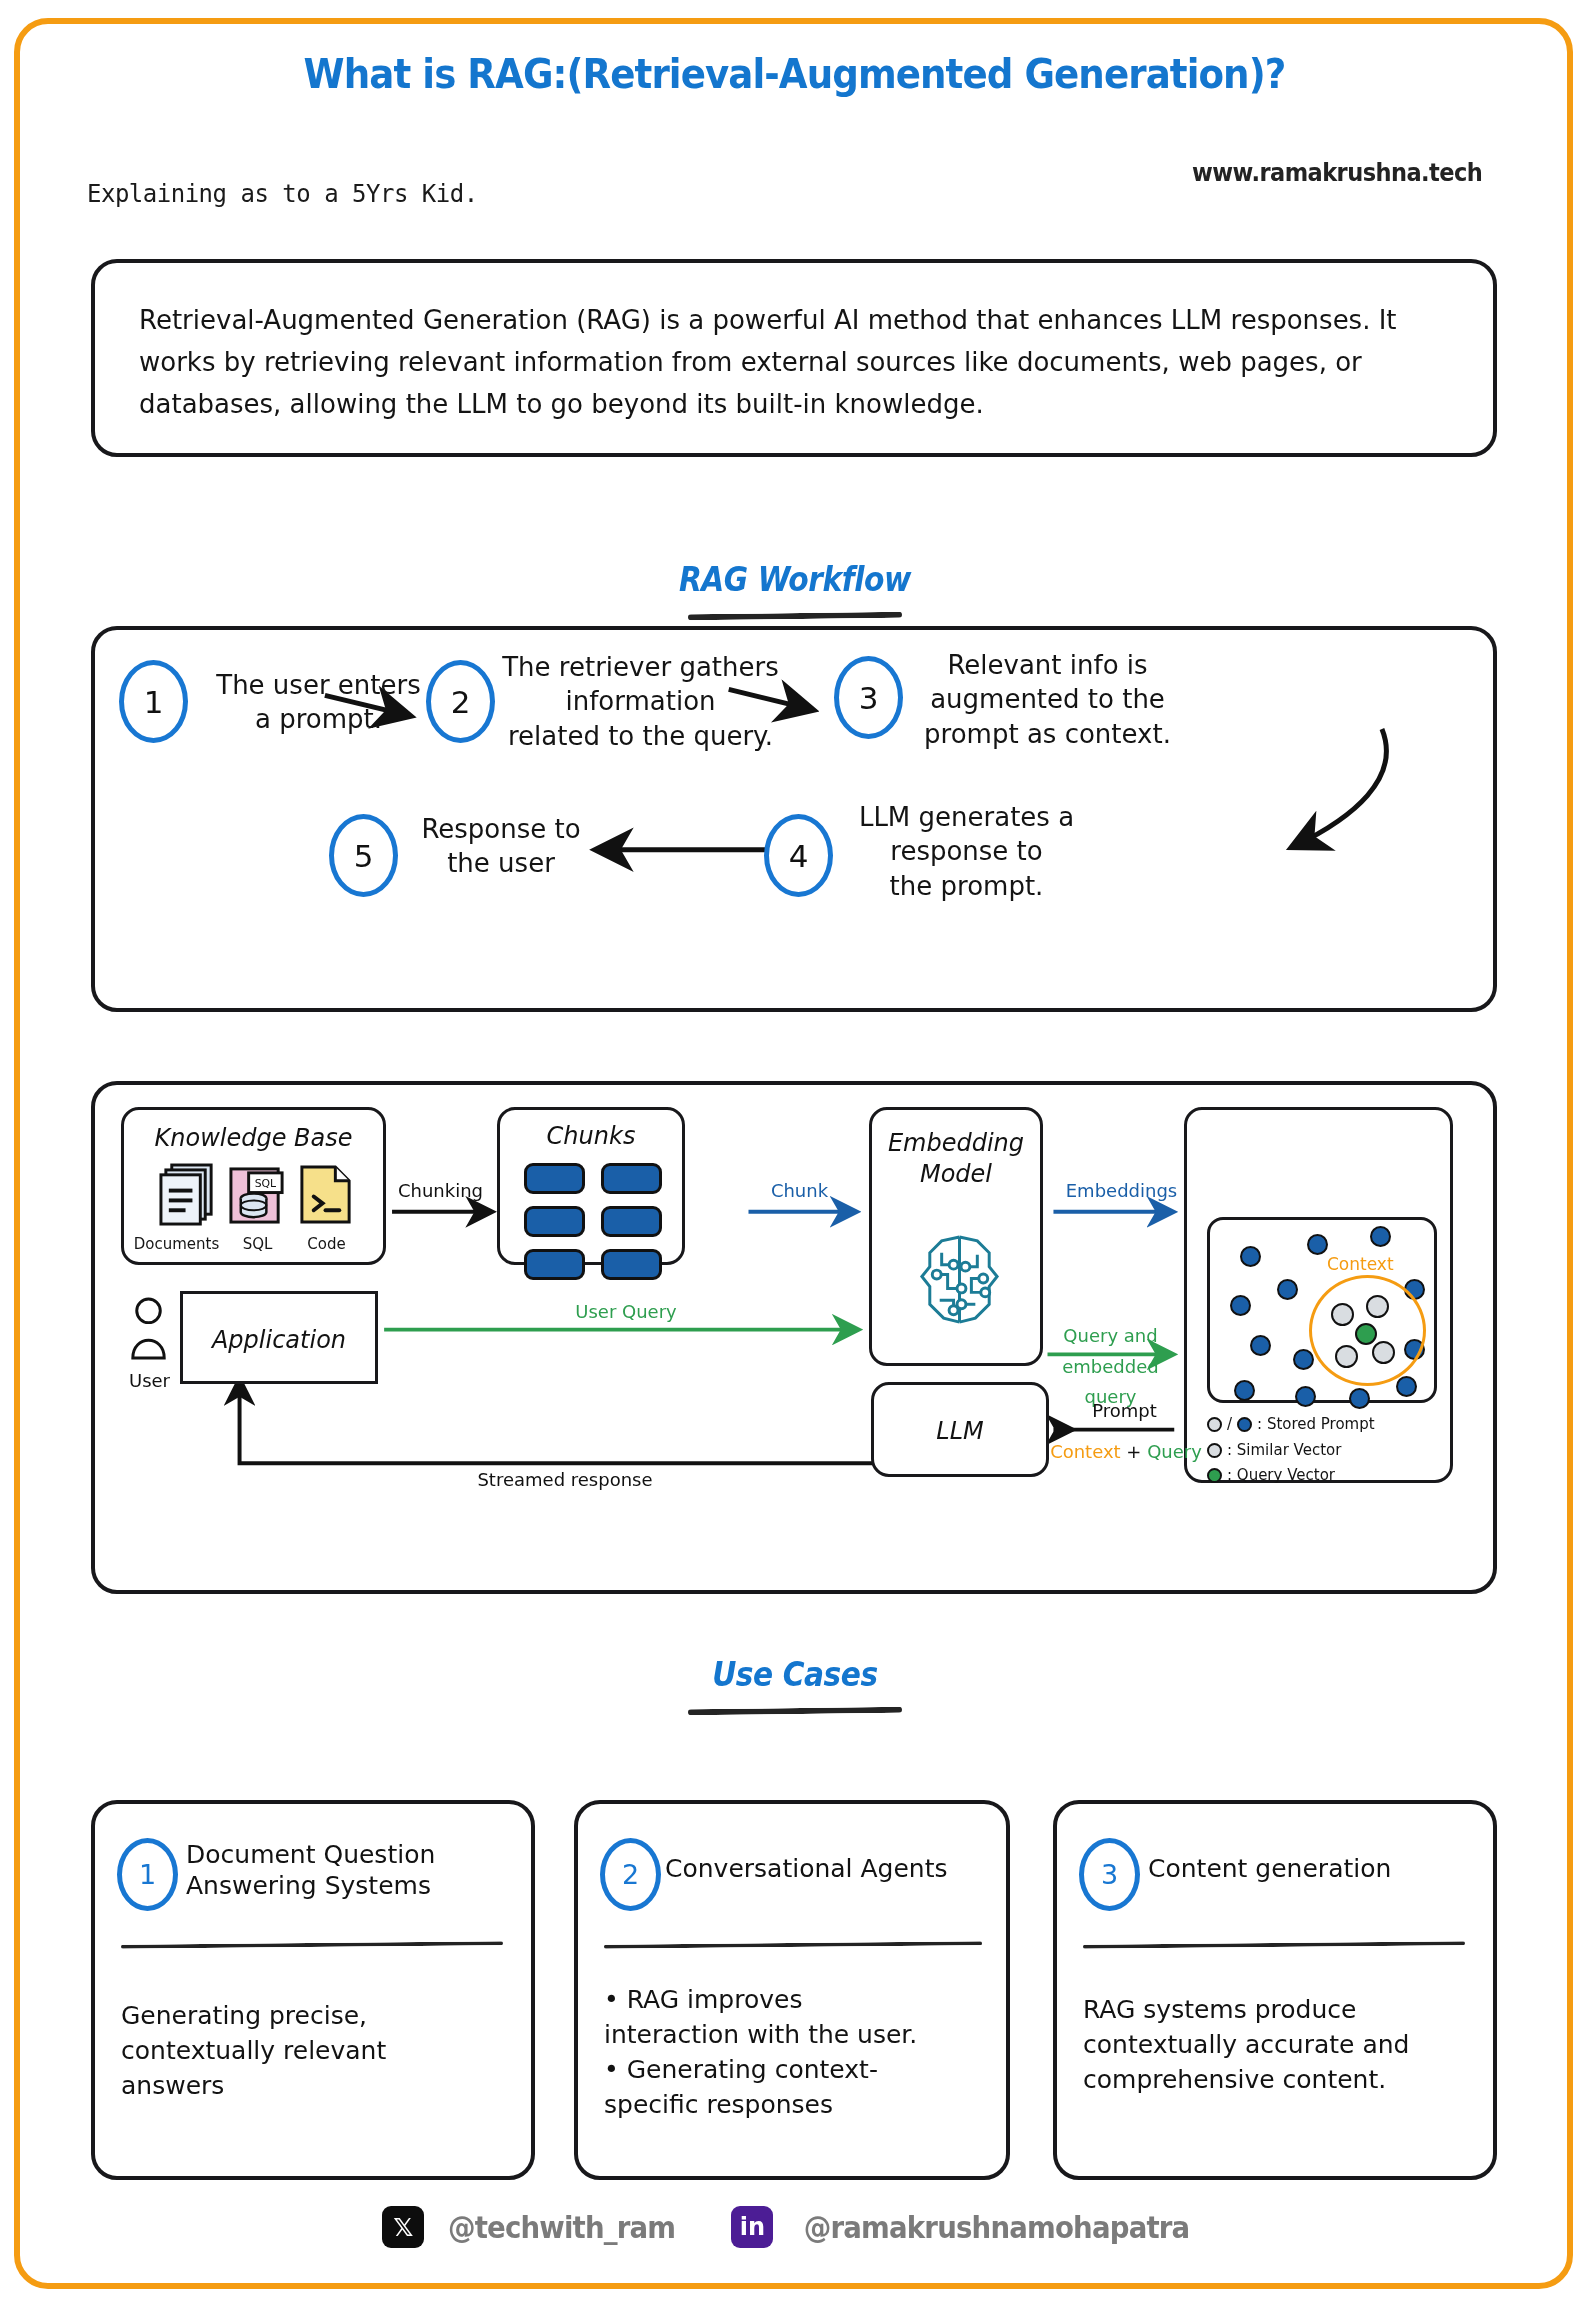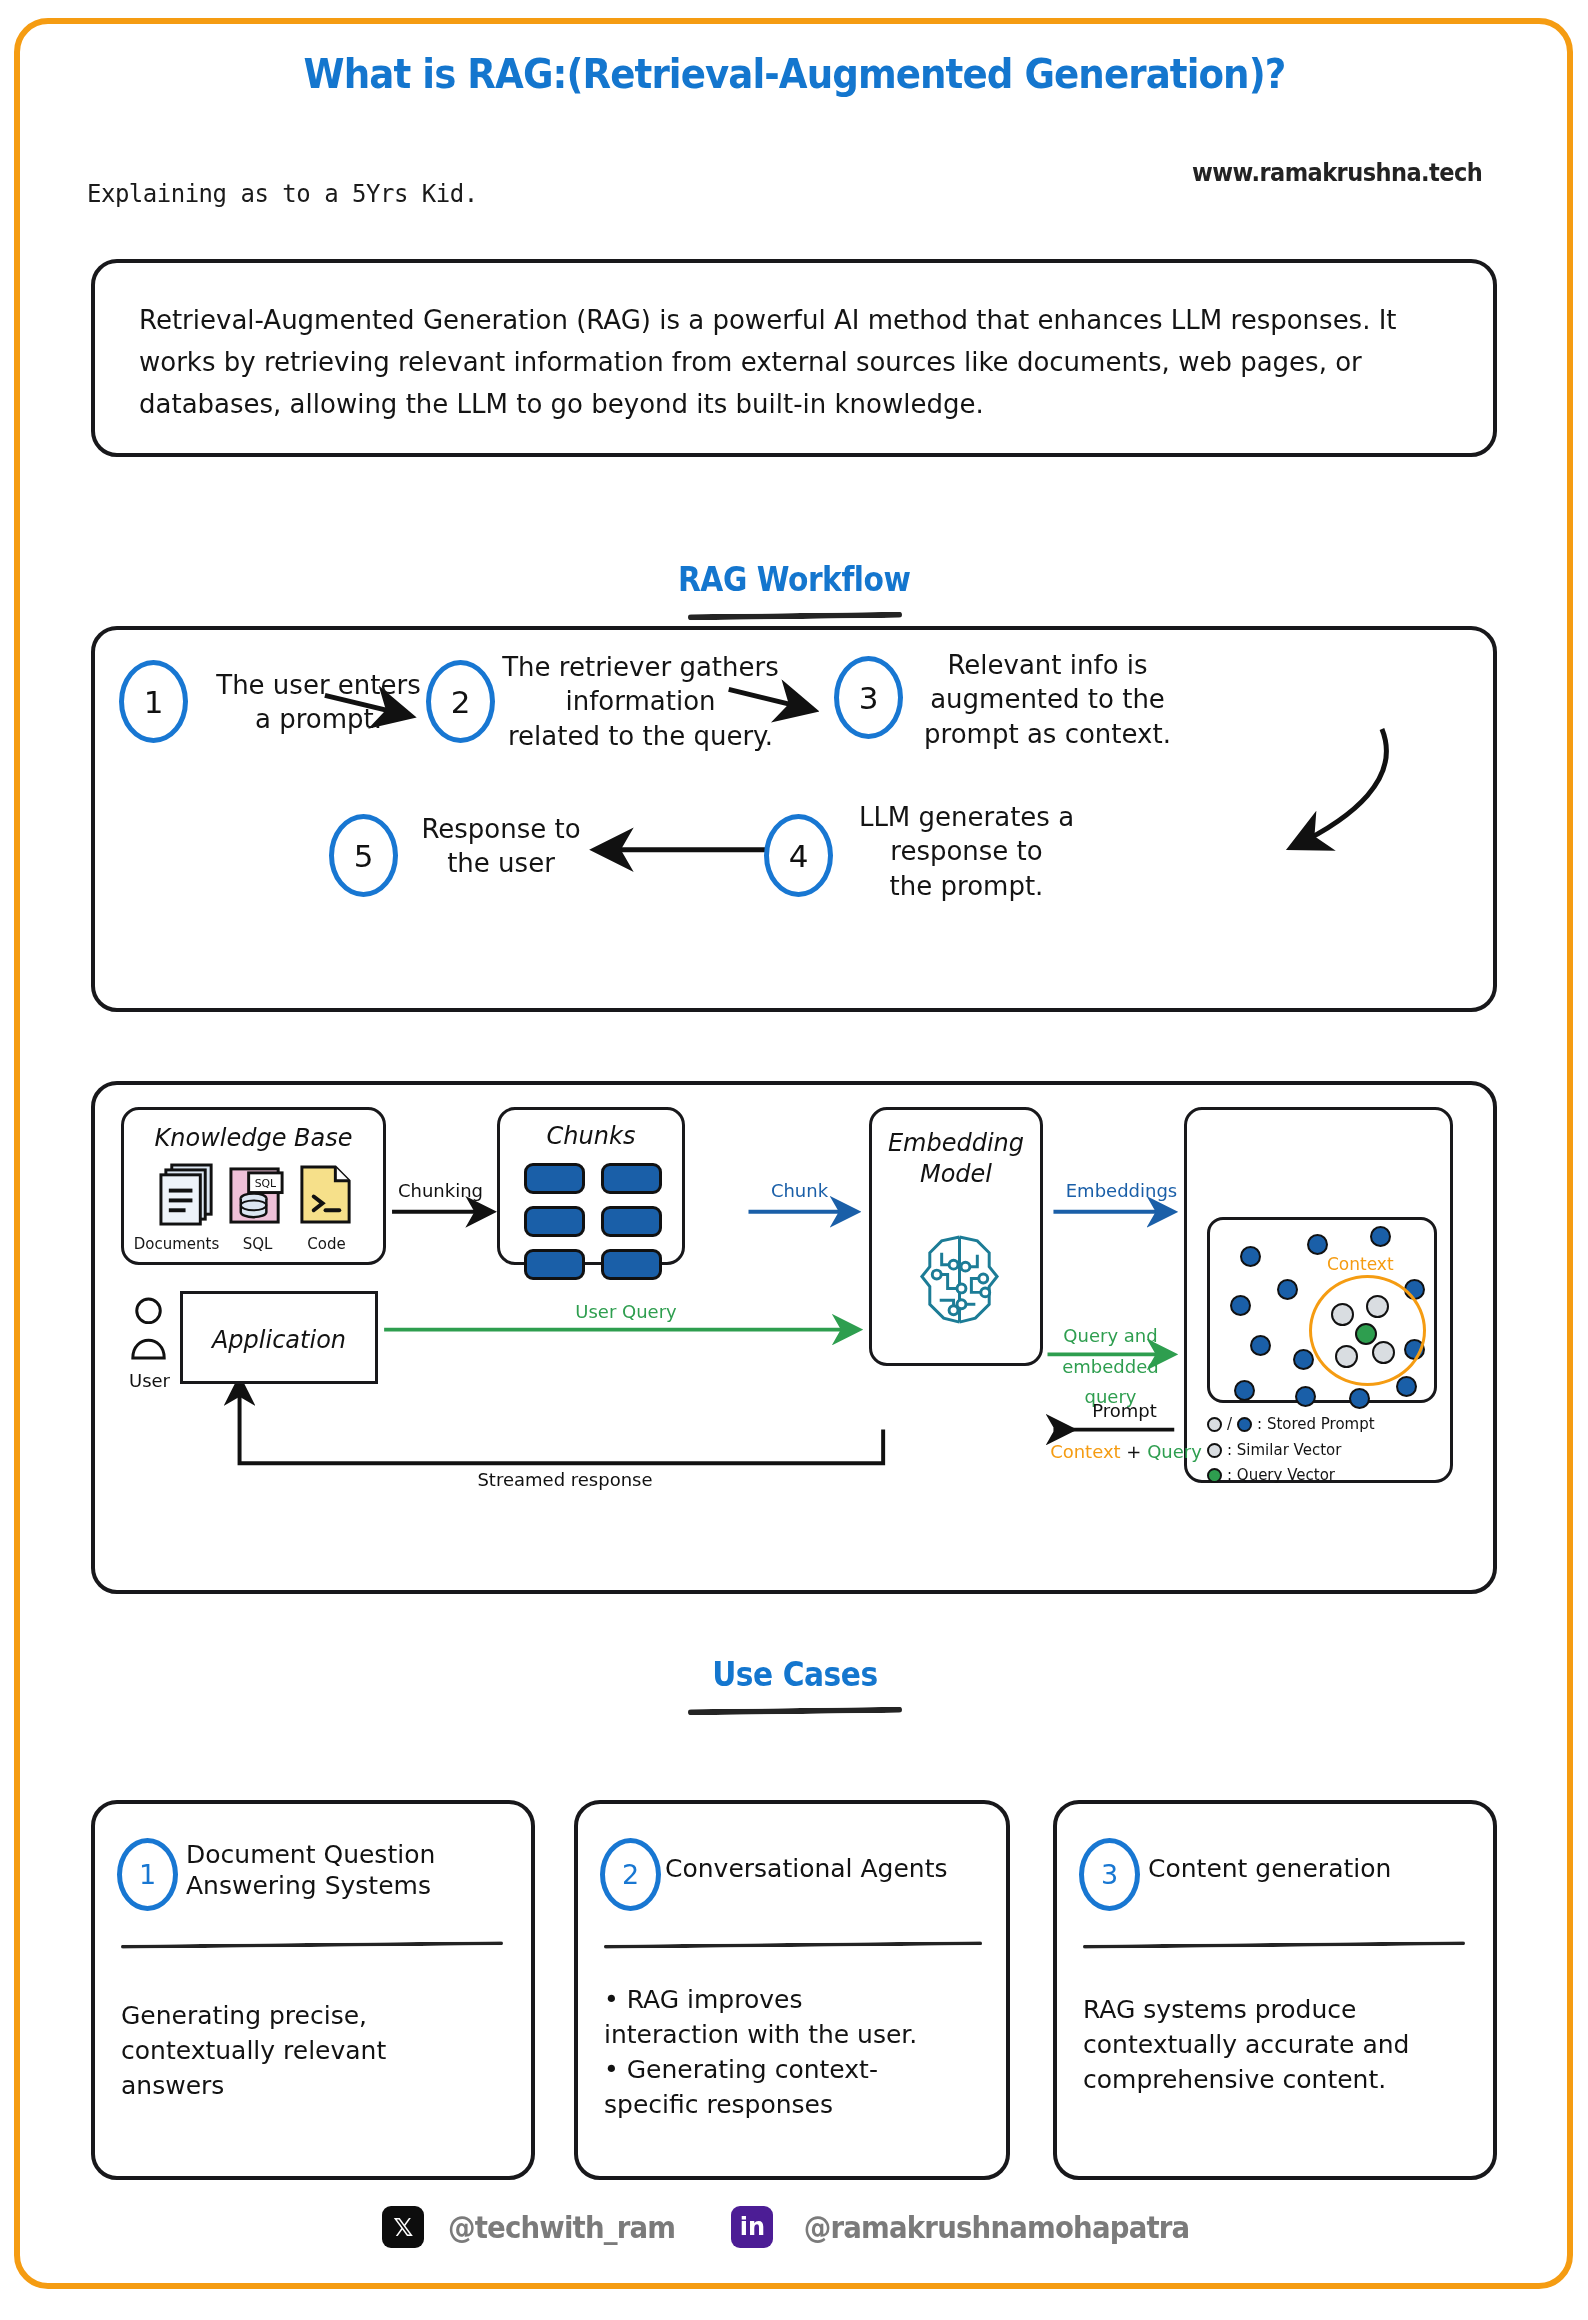--- a/index.html
+++ b/index.html
@@ -20,21 +20,21 @@
             font-family:"DejaVu Sans Mono",monospace;letter-spacing:-0.5px;}
 
   
   .sketchbox{position:absolute;border:4px solid #18181b;border-radius:26px;background:#fff;box-sizing:border-box;}
 
   
   #intro{left:91px;top:259px;width:1406px;height:198px;}
   #intro p{margin:0;padding:36px 40px 0 44px;font-size:26px;line-height:1.62;color:#141414;}
 
   
-  .sect{position:absolute;width:1589px;left:0;text-align:center;}
+  .sect{position:absolute;width:1589px;left:0;text-align:center;font-style:italic;}
   .sect .lbl{font-weight:bold;font-size:33px;color:#1476CE;letter-spacing:-0.5px;transform:scaleX(.9);display:inline-block;}
   .sect .rule{display:block;margin:14px auto 0;width:214px;height:0;border-top:6px solid #242424;transform:rotate(-.7deg);border-radius:4px;}
 
   
   #wf{left:91px;top:626px;width:1406px;height:386px;}
   .stepnum{position:absolute;width:59px;height:73px;border:5px solid #1877D2;border-radius:50%;
            display:flex;align-items:center;justify-content:center;font-size:31px;color:#111;background:#fff;}
   .steptxt{position:absolute;font-size:26px;line-height:1.32;color:#141414;text-align:center;}
 
   
@@ -305,20 +305,23 @@
 
     <div class="abox sq" style="left:85px;top:206px;width:198px;height:93px">
       <div class="acap" style="top:32px">Application</div>
     </div>
 
     <div class="alabel" style="left:442px;top:216px;width:178px;color:#2E9E4F">User Query</div>
 
     <div class="alabel" style="left:948px;top:236px;width:135px;color:#2E9E4F;white-space:pre-line;line-height:1.7">Query and
 embedded query</div>
 
+    <div class="abox" style="left:776px;top:297px;width:178px;height:95px">
+      <div class="acap" style="top:32px">LLM</div>
+    </div>
 
     <div class="alabel" style="left:980px;top:315px;width:99px;color:#111">Prompt</div>
     <div class="alabel" style="left:952px;top:356px;width:158px">
       <span style="color:#F59C12">Context</span><span style="color:#111"> + </span><span style="color:#2E9E4F">Query</span>
     </div>
 
     <div class="alabel" style="left:358px;top:384px;width:224px;color:#111">Streamed response</div>
   </div>
 
   <div class="sect" style="top:1655px">

